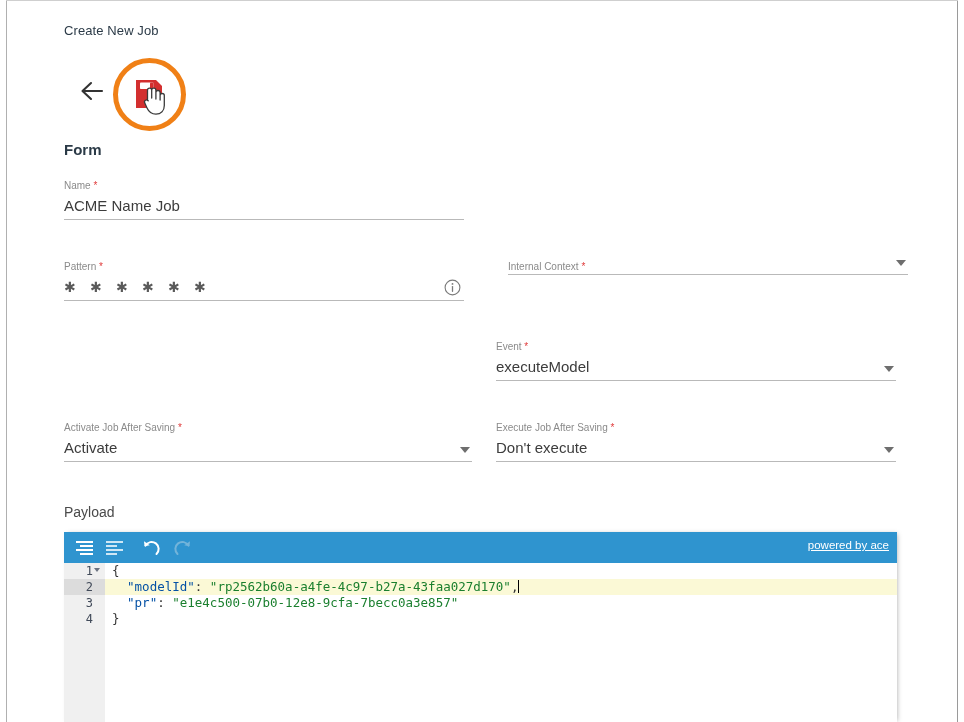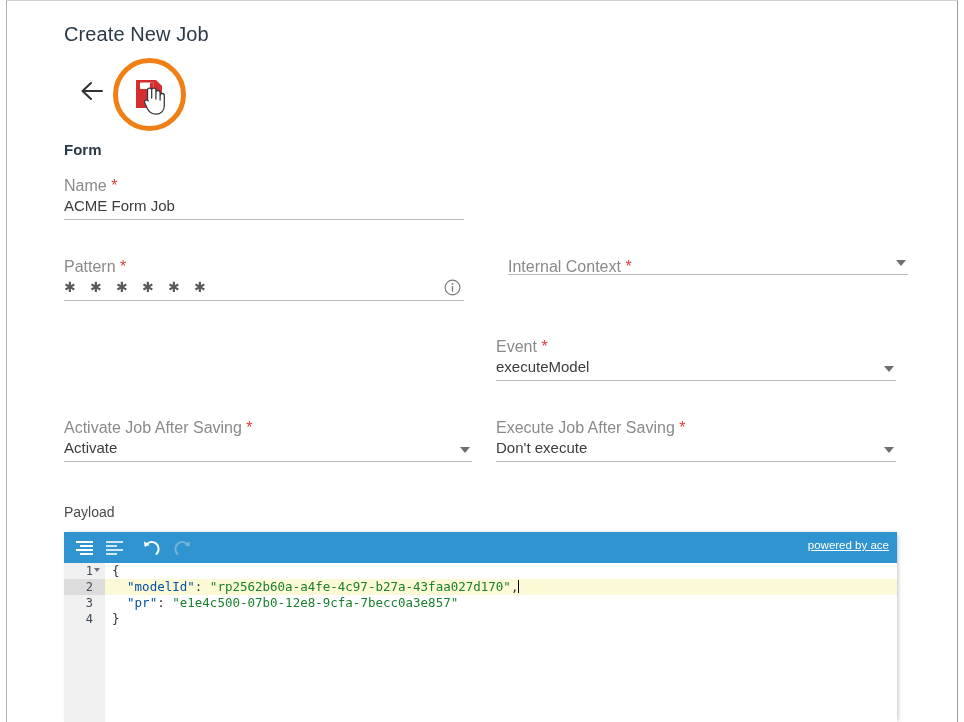--- a/index.html
+++ b/index.html
@@ -24,21 +24,21 @@
     position: absolute;
     left: 7px; top: 1px;
     width: 950px; height: 721px;
     background: #ffffff;
   }
 
   
   .page-title {
     position: absolute;
     left: 57px; top: 22px;
-    font-size: 20px;
+    font-size: 13px;
     color: #2b3a47;
     letter-spacing: 0.1px;
   }
 
   .back-arrow {
     position: absolute;
     left: 67px; top: 72px;
     width: 36px; height: 36px;
     cursor: pointer;
   }
@@ -73,21 +73,21 @@
     font-size: 15px;
     font-weight: bold;
     color: #2b3a47;
   }
 
   .field {
     position:absolute;
     box-sizing: border-box;
   }
   .field .flabel {
-    font-size: 16px;
+    font-size: 10px;
     color: #8a8a8a;
     line-height: 14px;
     white-space: nowrap;
   }
   .field .req { color:#e03b3b; }
   .field .fvalue {
     font-size: 15px;
     color: #3c3c3c;
     line-height: 26px;
     height: 26px;
@@ -259,21 +259,21 @@
       </span>
     </div>
 
     <div class="section-title">Form</div>
 
     <div class="field" style="left:57px; top:178px; width:400px;">
       <div class="flabel">
         <span>Name</span>
         <span class="req">*</span>
       </div>
-      <div class="fvalue">ACME Form Job</div>
+      <div class="fvalue">ACME Name Job</div>
       <div class="fline"></div>
     </div>
 
     <div class="field" style="left:57px; top:259px; width:400px;">
       <div class="flabel">
         <span>Pattern</span>
         <span class="req">*</span>
       </div>
       <div class="fvalue masked">✱ ✱ ✱ ✱ ✱ ✱</div>
       <div class="fline"></div>

